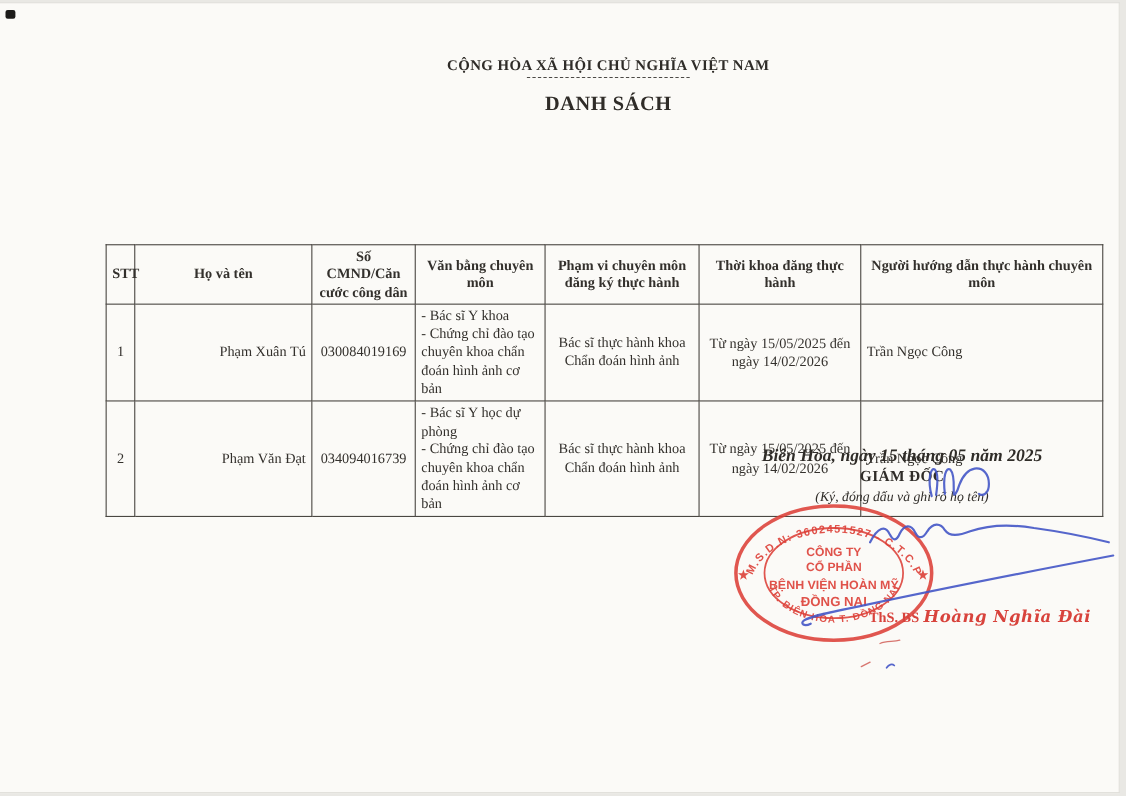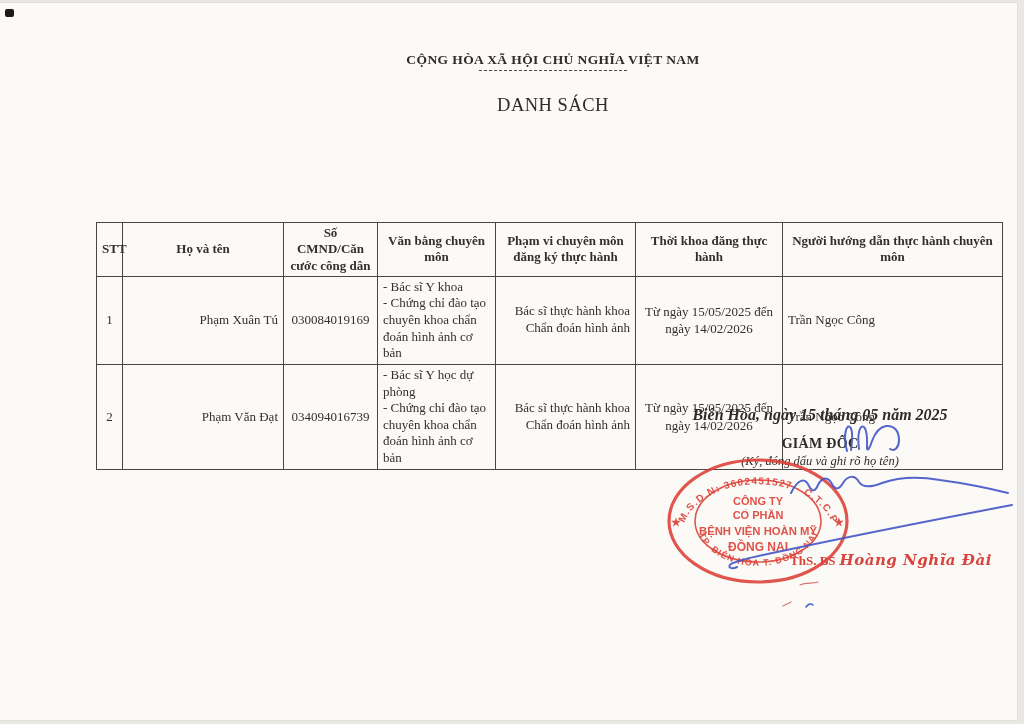--- a/index.html
+++ b/index.html
@@ -14,46 +14,46 @@
     background:#fbfaf7;
     box-shadow:inset -1px 0 0 #e0dfda, inset 0 -1px 0 #e2e1dc, inset 0 1px 0 #dddcd7;
   }
   .scan-mark{position:absolute;background:#1c1b19;border-radius:2px;}
   .content{position:absolute;left:0;top:0;width:973px;height:724px;}
 
   .nat-header{position:absolute;left:95px;top:52px;width:916px;text-align:center;}
   .nat-line1{font-size:13.5px;font-weight:600;letter-spacing:.4px;}
   .nat-line2{font-size:13.5px;font-weight:700;margin-top:3px;}
   .dash-rule{width:148px;border-top:1.5px dashed #4c4a46;margin:2px auto 0 auto;height:0;}
-  .doc-title{font-size:18.5px;font-weight:400;margin-top:24px;letter-spacing:.5px;}
+  .doc-title{font-size:18.5px;font-weight:700;margin-top:14px;letter-spacing:.5px;}
   .doc-subtitle{font-size:16.5px;font-weight:700;margin-top:7px;}
 
   .intro{position:absolute;left:95px;top:153px;width:880px;}
   .intro-line{font-size:13.5px;margin-bottom:12.5px;}
 
   table.reg{
     position:absolute;left:96px;top:222px;width:906px;
     border-collapse:collapse;table-layout:fixed;
     font-size:13px;color:#33302c;
   }
   table.reg th,table.reg td{border:1.4px solid #4a4742;padding:2px 5px;}
   table.reg th{font-weight:700;text-align:center;vertical-align:middle;line-height:1.25;}
   table.reg thead tr{height:45px;}
   table.reg tbody tr{height:70px;}
   td.c-stt{text-align:center;}
   td.c-name{text-align:right;padding-left:8px;}
   td.c-id{text-align:center;}
   td.c-qual{text-align:left;vertical-align:middle;line-height:1.28;padding-left:5px;}
-  td.c-scope{text-align:right;line-height:1.3;padding:2px 8px;}
+  td.c-scope{text-align:center;line-height:1.3;padding:2px 8px;}
   td.c-period{text-align:center;line-height:1.35;padding:2px 14px;}
   td.c-mentor{text-align:left;padding-left:12px;}
 
   .sig-block{position:absolute;left:655px;top:406px;width:330px;text-align:center;}
   .sig-date{font-style:italic;font-size:16px;font-weight:600;}
-  .sig-title{font-weight:700;font-size:14px;margin-top:12px;letter-spacing:.3px;}
+  .sig-title{font-weight:700;font-size:14px;margin-top:2px;letter-spacing:.3px;}
   .sig-note{font-style:italic;font-size:12.5px;margin-top:2px;}
 
   .stamp-svg{position:absolute;left:655px;top:448px;width:210px;height:152px;}
   .sign-svg{position:absolute;left:640px;top:408px;width:384px;height:212px;}
 
   .signer-name{
     position:absolute;left:790px;top:551px;width:230px;
     color:#d8433c;white-space:nowrap;
   }
   .signer-prefix{font-weight:700;font-size:13px;font-family:"Liberation Serif",serif;}

